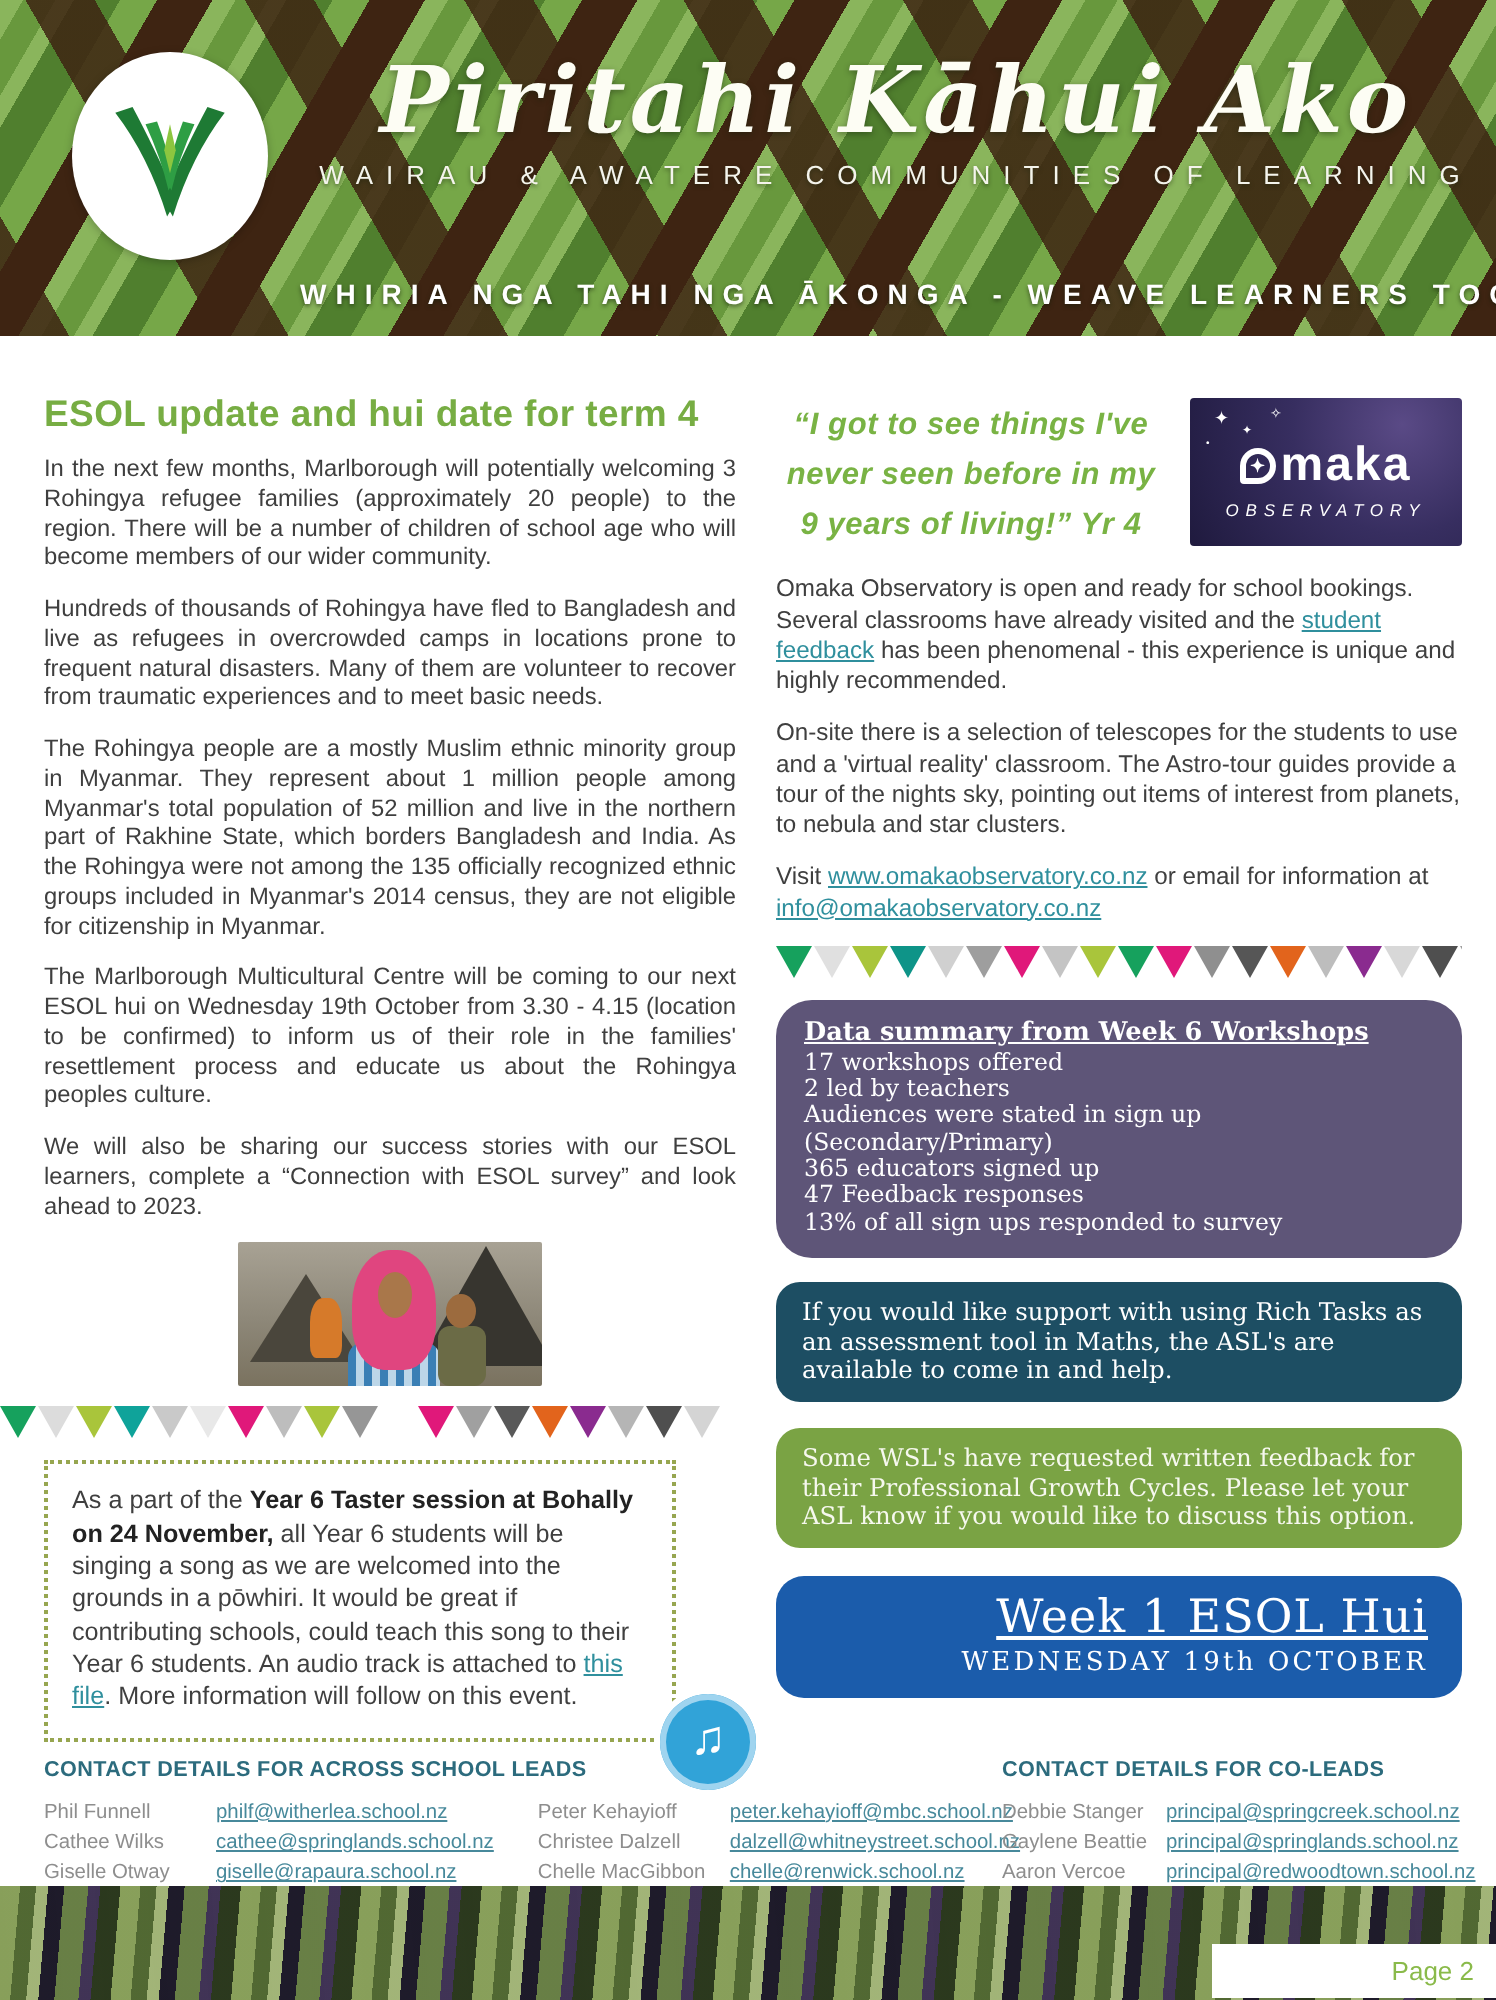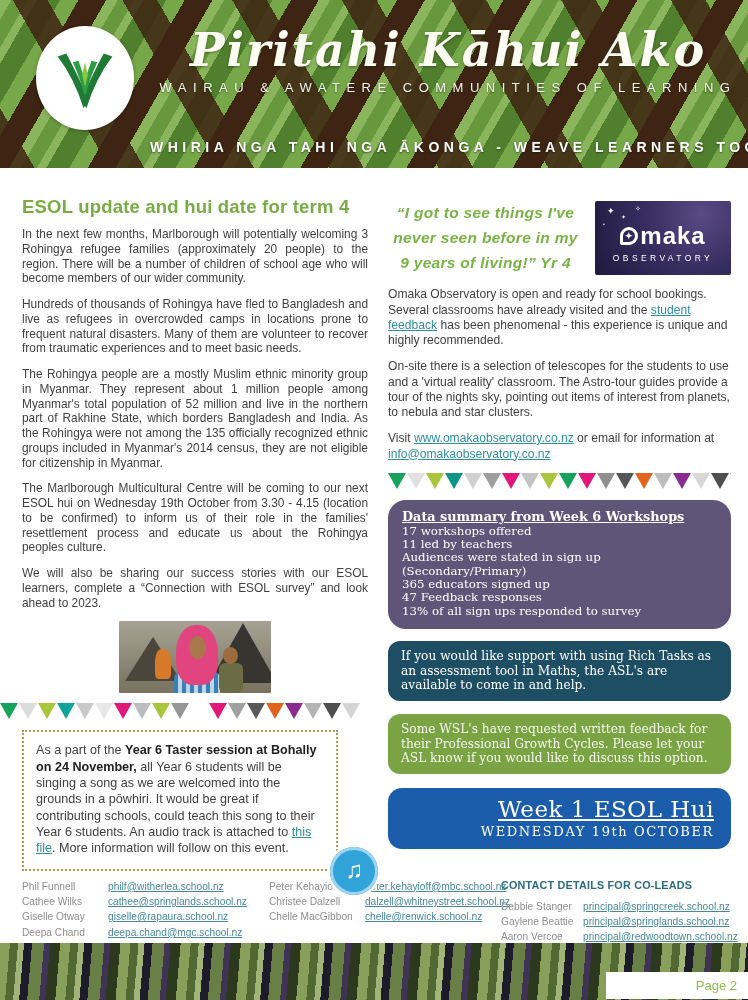--- a/index.html
+++ b/index.html
@@ -88,21 +88,21 @@
   .taster-box strong { font-weight:bold; color:#222; }
   .music-icon {
     position:absolute; right:-42px; bottom:-26px; width:48px; height:48px;
     background:#31a3d8; border-radius:50%;
     box-shadow:inset 0 0 0 3px #9fd4ef, 0 0 0 3px #ffffff;
     display:flex; align-items:center; justify-content:center;
   }
   .music-icon span { color:#ffffff; font-size:24px; line-height:1; transform:translateY(-1px); }
 
   
-  .quote-row { display:flex; gap:12px; align-items:flex-end; margin-bottom:12px; }
+  .quote-row { display:flex; gap:12px; align-items:center; margin-bottom:12px; }
   .quote {
     flex:1; text-align:center; padding-top:5px;
     color:#79b344; font-weight:bold; font-style:italic;
     font-size:15.5px; line-height:1.6; letter-spacing:.3px;
   }
   .omaka {
     position:relative; width:136px; height:74px; flex:0 0 auto;
     background:radial-gradient(circle at 78% 18%, #5a4a86 0%, #372e60 45%, #1f1a3e 100%);
     color:#fff; display:flex; flex-direction:column; align-items:center; justify-content:center;
     border-radius:2px;
@@ -111,21 +111,21 @@
   .s1 { left:12px; top:5px;  font-size:9px; }
   .s2 { left:26px; top:12px; font-size:6px; }
   .s3 { left:40px; top:4px;  font-size:7px; }
   .s4 { left:8px;  top:20px; font-size:5px; }
   .omaka-word { display:flex; align-items:center; font-size:24px; font-weight:bold; letter-spacing:1px; margin-top:8px; }
   .o-pin {
     position:relative; display:inline-block; width:18px; height:18px;
     border:3px solid #fff; border-radius:50% 50% 50% 2px; margin-right:2px;
   }
   .o-star { position:absolute; inset:0; display:flex; align-items:center; justify-content:center; font-size:9px; }
-  .omaka-caps { font-size:8.5px; letter-spacing:3.4px; margin-top:3px; }
+  .omaka-caps { font-size:8.5px; letter-spacing:3.4px; margin-top:3px;font-style:italic; }
 
   
   .box { color:#ffffff; font-family:"DejaVu Serif", serif; }
   .box-purple { background:#5e5578; border-radius:18px; padding:9px 14px 11px; margin-bottom:12px; }
   .box-title { font-size:12.8px; font-weight:bold; text-decoration:underline; line-height:1.25; }
   .stat-line { font-size:11.8px; line-height:1.13; }
   .box-teal  { background:#1d4e63; border-radius:12px; padding:8px 13px; font-size:12.2px; line-height:1.2; margin-bottom:13px; }
   .box-green { background:#7aa344; border-radius:12px; padding:8px 13px; font-size:12.2px; line-height:1.2; margin-bottom:14px; color:#f6f8ee; }
   .box-blue  { background:#1b5cab; border-radius:14px; padding:8px 17px 10px; text-align:right; }
   .hui-title { font-size:23px; text-decoration:underline; line-height:1.2; letter-spacing:.5px; }
@@ -271,40 +271,41 @@
           <span class="tri" style="border-top-color: rgb(138, 43, 143);"></span>
           <span class="tri" style="border-top-color: rgb(216, 216, 216);"></span>
           <span class="tri" style="border-top-color: rgb(79, 79, 79);"></span>
           <span class="tri" style="border-top-color: rgb(158, 158, 158);"></span>
         </div>
 
       <div class="box box-purple">
         <div class="box-title">Data summary from Week 6 Workshops</div>
         <div>
             <div class="stat-line">17 workshops offered</div>
-            <div class="stat-line">11 led by teachers</div>
+            <div class="stat-line">2 led by teachers</div>
             <div class="stat-line">Audiences were stated in sign up (Secondary/Primary)</div>
             <div class="stat-line">365 educators signed up</div>
             <div class="stat-line">47 Feedback responses</div>
             <div class="stat-line">13% of all sign ups responded to survey</div>
           </div>
       </div>
 
       <div class="box box-teal">If you would like support with using Rich Tasks as an assessment tool in Maths, the ASL's are available  to come in and  help.</div>
       <div class="box box-green">Some WSL's have requested written feedback for their Professional Growth Cycles. Please let your ASL know if you would like to discuss this option.</div>
 
       <div class="box box-blue">
         <div class="hui-title">Week 1 ESOL Hui</div>
         <div class="hui-date">WEDNESDAY 19th OCTOBER</div>
       </div>
     </section>
   </main>
 
   <section class="contacts">
     <div class="cgroup-asl">
+      <div class="cheading">CONTACT DETAILS FOR ACROSS SCHOOL LEADS</div>
       <div class="ccols">
         <div class="ccol-1">
             <div class="contact-row">
               <span class="cname">Phil Funnell</span>
               <a class="cemail">philf@witherlea.school.nz</a>
             </div>
             <div class="contact-row">
               <span class="cname">Cathee Wilks</span>
               <a class="cemail">cathee@springlands.school.nz</a>
             </div>

